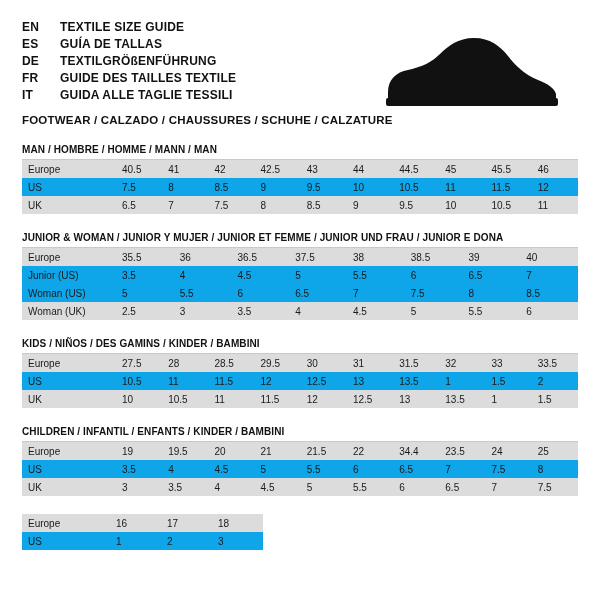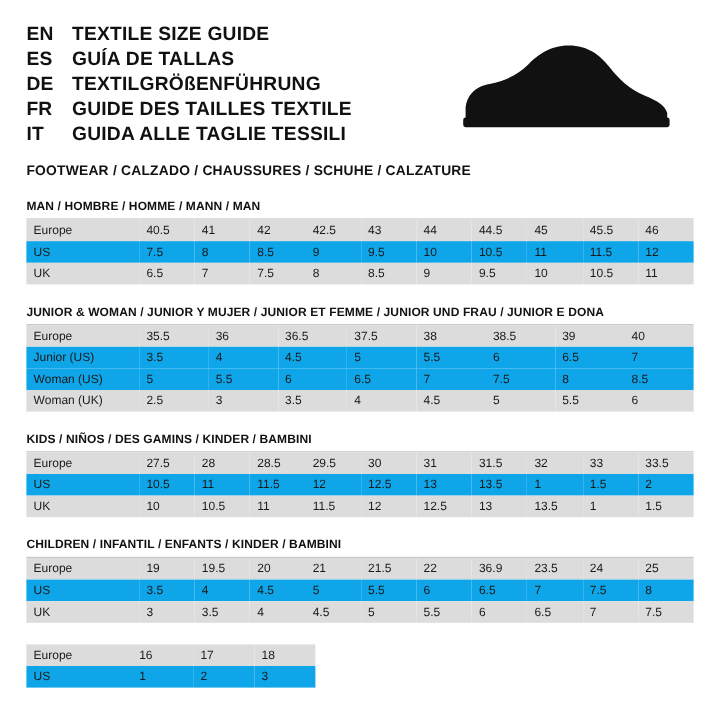--- a/index.html
+++ b/index.html
@@ -25,21 +25,21 @@
   
   .header {
     display: flex;
     justify-content: space-between;
     align-items: flex-start;
   }
   .lang-table {
     border-collapse: collapse;
   }
   .lang-table td {
-    font-size: 16px;
+    font-size: 12px;
     font-weight: bold;
     letter-spacing: 0.2px;
     padding: 1.5px 0;
     vertical-align: top;
     white-space: nowrap;
   }
   .lang-code {
     width: 38px;
     color: #111;
   }
@@ -47,21 +47,20 @@
     width: 190px;
     height: 84px;
     margin-right: 14px;
     margin-top: 12px;
   }
 
   .section-title {
     font-size: 11.5px;
     font-weight: bold;
     letter-spacing: 0.2px;
-    margin-top: 14px;
   }
 
   
   .group {
     margin-top: 18px;
   }
   .group-title {
     font-size: 10px;
     font-weight: bold;
     letter-spacing: 0.1px;
@@ -285,21 +284,21 @@
         <table class="sizes">
           <tbody>
             <tr class="shaded">
               <td class="label">Europe</td>
               <td>19</td>
               <td>19.5</td>
               <td>20</td>
               <td>21</td>
               <td>21.5</td>
               <td>22</td>
-              <td>36.9</td>
+              <td>34.4</td>
               <td>23.5</td>
               <td>24</td>
               <td>25</td>
             </tr>
             <tr class="plain">
               <td class="label">US</td>
               <td>3.5</td>
               <td>4</td>
               <td>4.5</td>
               <td>5</td>

